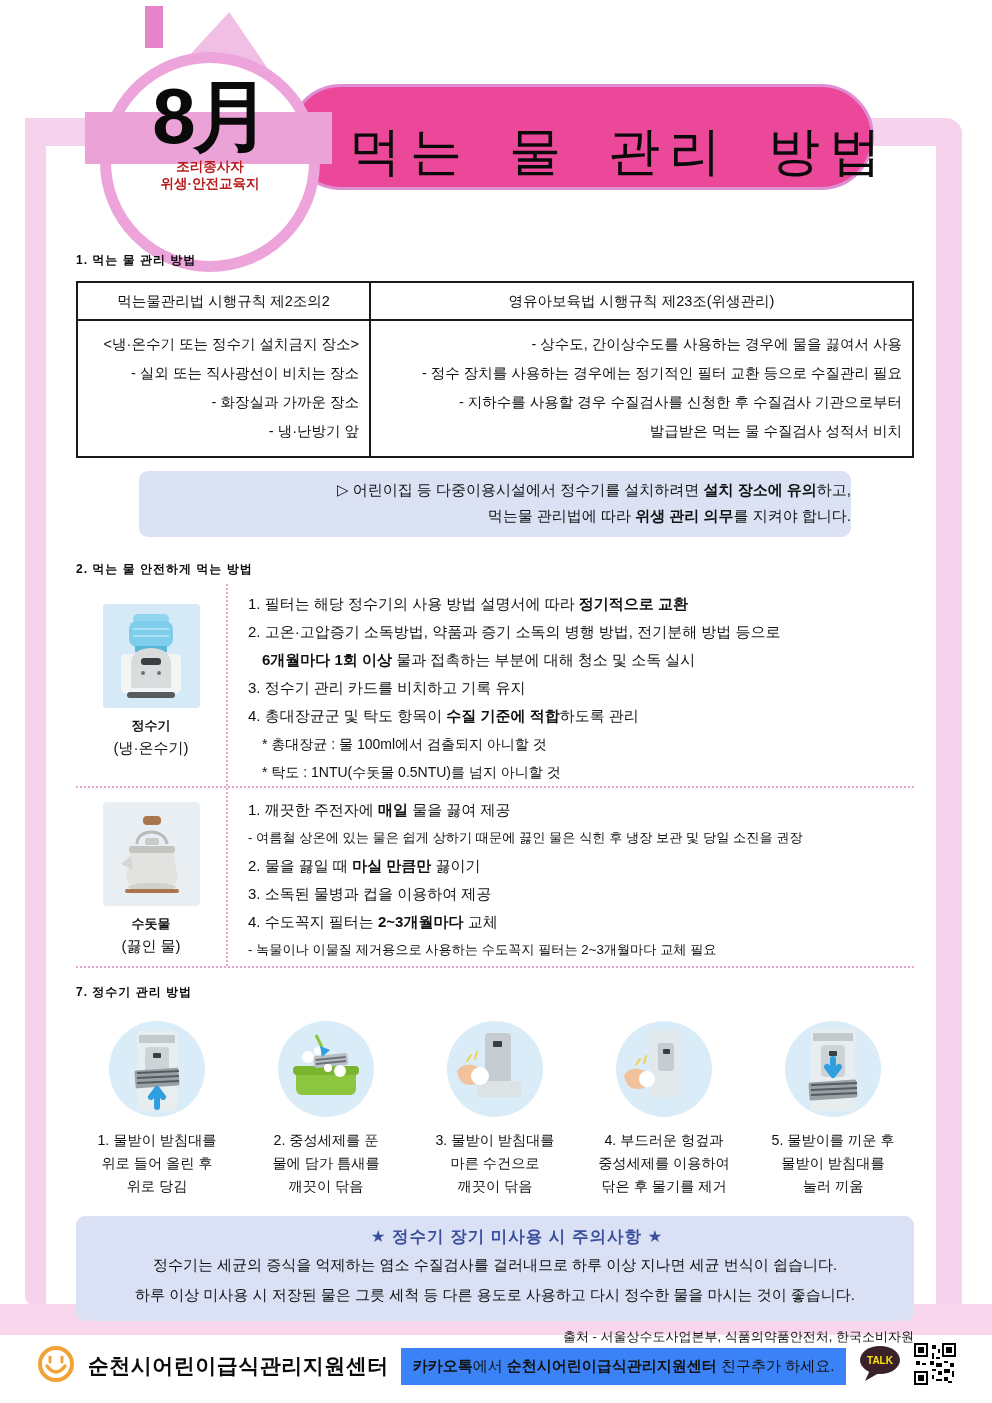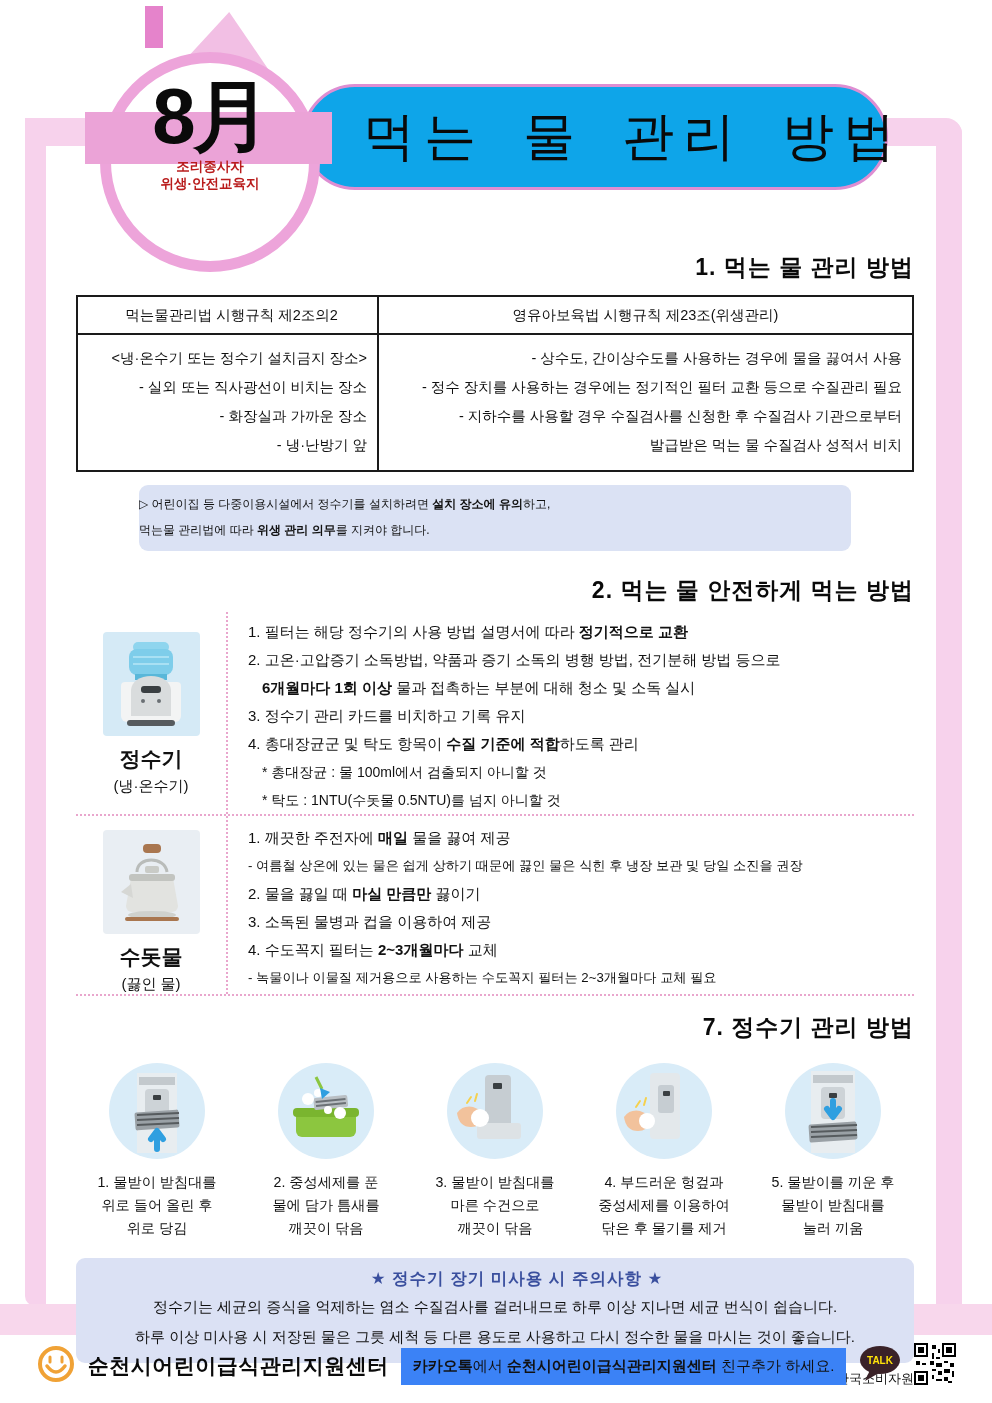--- a/index.html
+++ b/index.html
@@ -10,60 +10,60 @@
 
   
   .stripe-left{position:absolute;left:25px;top:118px;width:21px;height:1188px;background:#f7d2ec;border-radius:10px 0 0 10px;z-index:1;}
   .stripe-right{position:absolute;left:936px;top:120px;width:26px;height:1186px;background:#f7d2ec;border-top-right-radius:14px;z-index:1;}
   .band-top{position:absolute;left:25px;top:118px;width:937px;height:28px;background:#f7d2ec;border-top-right-radius:16px;z-index:1;}
   .bar-bottom{position:absolute;left:0;top:1304px;width:992px;height:31px;background:#f8d7ec;z-index:1;}
   .faucet-rect{position:absolute;left:145px;top:6px;width:18px;height:42px;background:#e583cb;z-index:1;}
   .drop-tip{position:absolute;left:150px;top:12px;width:132px;height:86px;background:#f2bfe4;clip-path:polygon(60% 0,0 100%,100% 90%);z-index:1;}
 
   
-  .title-banner{position:absolute;left:302px;top:84px;width:580px;height:100px;background:#0ea5e9;
-    border:3px solid #de8ed2;border-radius:53px;z-index:2;display:flex;align-items:center;}
+  .title-banner{position:absolute;left:288px;top:84px;width:580px;height:100px;background:#ec4899;
+    border:3px solid #de8ed2;border-radius:53px;z-index:2;display:flex;align-items:flex-end;}
   .title-banner span{font-family:"Liberation Serif","DejaVu Serif",serif;font-size:52px;color:#0a0a0a;
     letter-spacing:9px;word-spacing:16px;padding-left:58px;white-space:nowrap;}
   .badge-circle{position:absolute;left:100px;top:52px;width:198px;height:198px;border-radius:50%;
     background:#fff;border:11px solid #eda4da;z-index:3;}
   .band-dark{position:absolute;left:85px;top:112px;width:247px;height:52px;background:#eba3d7;z-index:4;}
   .badge-inner{position:absolute;left:100px;top:52px;width:220px;height:220px;z-index:5;text-align:center;}
   .badge-month{font-size:78px;font-weight:800;letter-spacing:-3px;color:#0a0a0a;padding-top:22px;line-height:84px;}
   .badge-sub{font-size:13.5px;font-weight:700;line-height:17px;color:#b91c1c;}
 
   
   .content{position:absolute;left:76px;top:252px;width:838px;z-index:6;}
-  .sec-heading{font-size:23px;font-weight:800;color:#0a0a0a;letter-spacing:1px;text-align:right;}
+  .sec-heading{font-size:12px;font-weight:800;color:#0a0a0a;letter-spacing:1px;}
 
   
   .law-table{margin-top:12px;border:2px solid #1a1a1a;}
-  .lt-row{display:flex;padding-left:8px;}
+  .lt-row{display:flex;}
   .lt-row + .lt-row{border-top:2px solid #1a1a1a;text-align:right;}
   .lt-c1{width:293px;border-right:2px solid #1a1a1a;box-sizing:border-box;}
   .lt-c2{flex:1;box-sizing:border-box;}
   .lt-head{height:36px;display:flex;align-items:center;justify-content:center;font-size:14.5px;}
   .lt-body{padding:9px 10px 10px 12px;font-size:14.5px;line-height:29px;}
   .lt-line.indent{padding-left:10px;}
 
   
-  .notice{margin:13px auto 0;width:712px;background:#dbe2f4;border-radius:9px;text-align:left;
-    padding:6px 0 8px;font-size:12px;line-height:26px;color:#111;}
+  .notice{margin:13px auto 0;width:712px;background:#dbe2f4;border-radius:9px;text-align:right;
+    padding:6px 0 8px;font-size:15px;line-height:26px;color:#111;}
 
   
   .s2-heading{margin-top:24px;}
   .s2-block{margin-top:6px;}
   .s2-row{display:flex;}
   .s2-left{width:150px;flex:none;text-align:center;}
   .s2-right{flex:1;border-left:2px dotted #e9a6cd;padding-left:20px;box-sizing:border-box;}
   .s2-sep{border-top:2px dotted #e9a6cd;height:0;}
   .iconbox{width:97px;height:104px;border-radius:4px;margin:0 auto;display:flex;align-items:center;justify-content:center;}
   .iconbox-cooler{background:#d5eaf6;margin-top:20px;}
   .iconbox-kettle{background:#e9eef3;margin-top:14px;}
-  .s2-label{font-size:21px;font-weight:800;margin-top:9px;}
+  .s2-label{font-size:13px;font-weight:800;margin-top:9px;}
   .s2-sublabel{font-size:15px;margin-top:4px;}
   .row1{height:202px;}
   .row2{height:178px;}
   .row1 .s2-right{padding-top:6px;}
   .row2 .s2-right{padding-top:8px;}
   .s2-line{font-size:15px;line-height:28px;white-space:nowrap;}
   .s2-line.indent{padding-left:14px;}
   .s2-line.sub{font-size:14px;padding-left:14px;}
   .s2-line.small{font-size:13.2px;}
 

